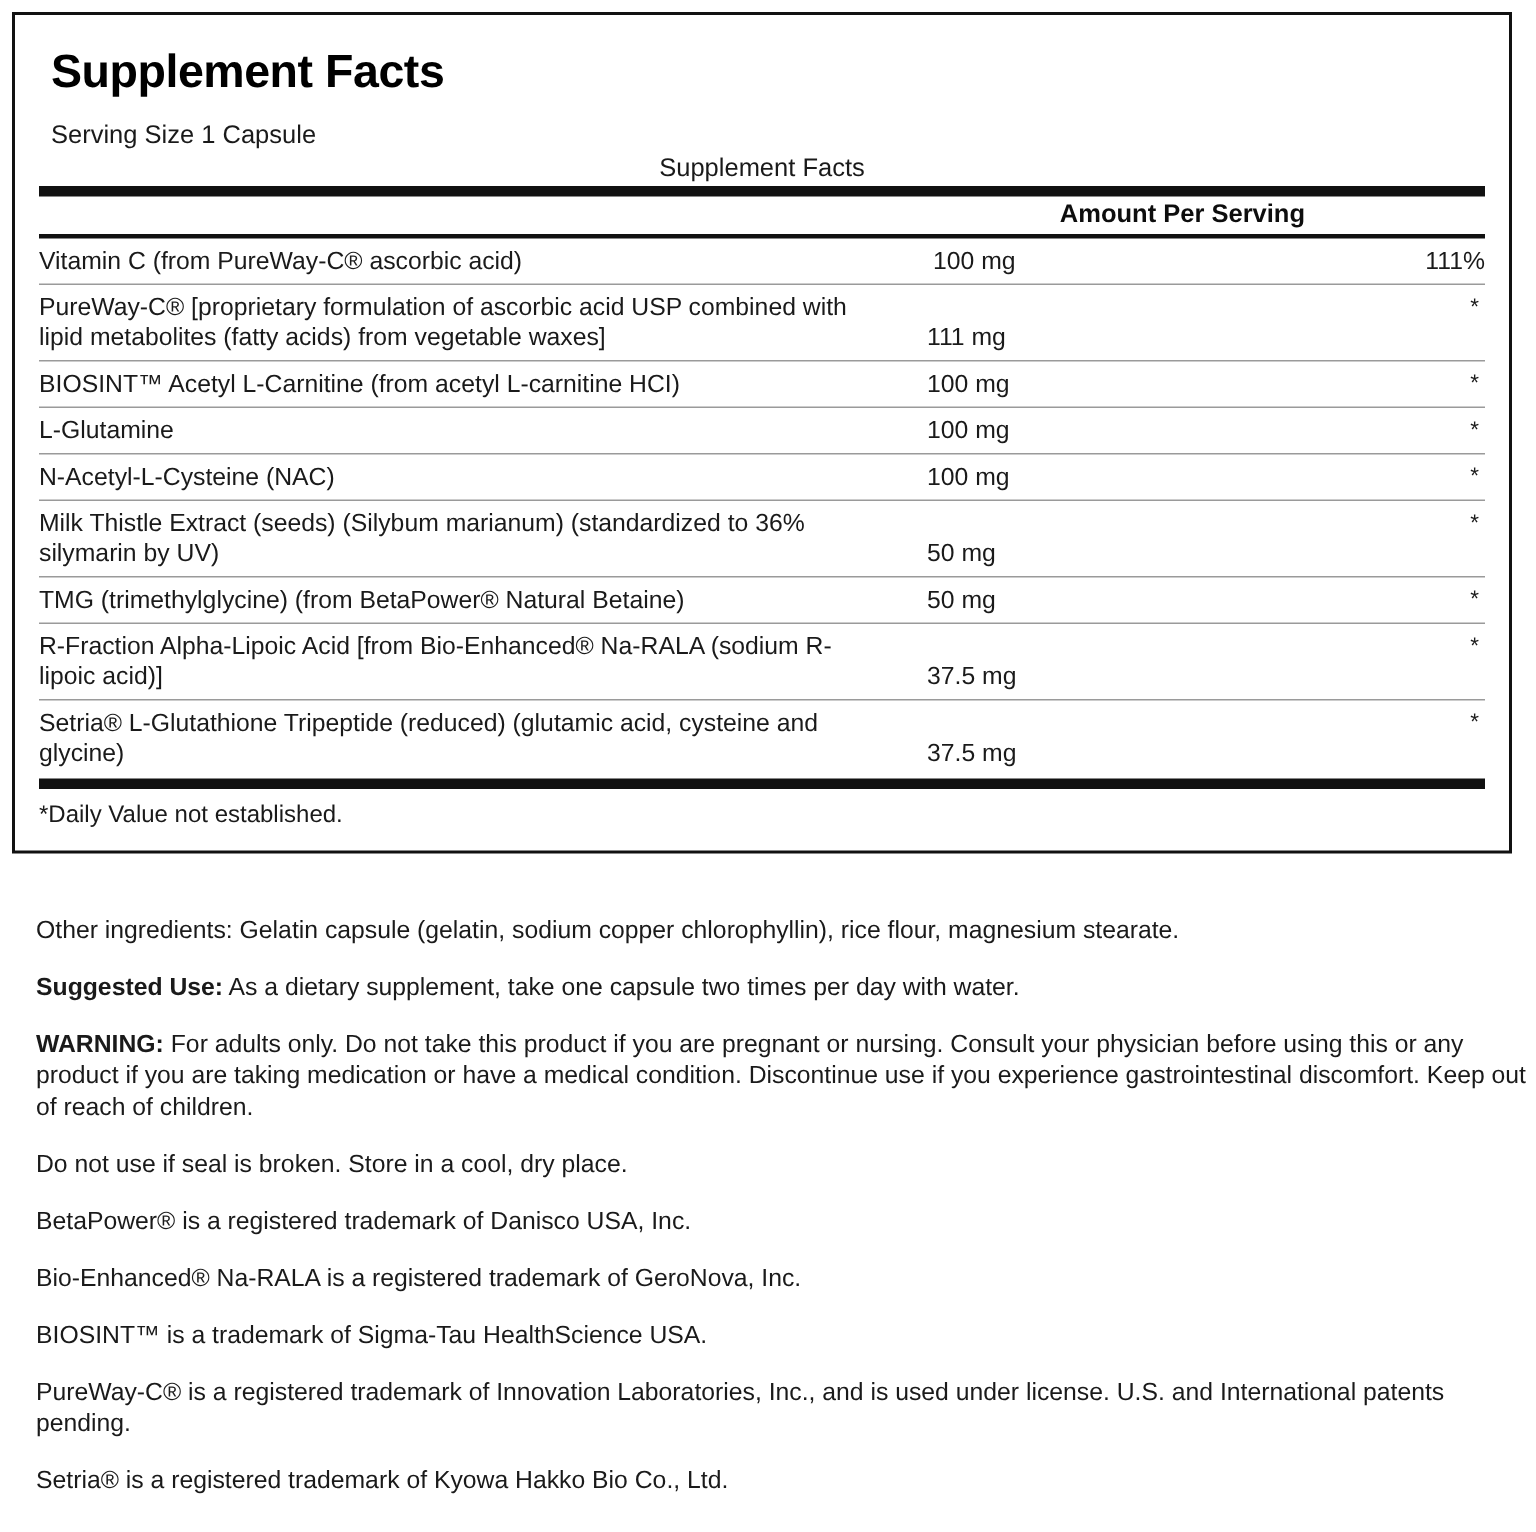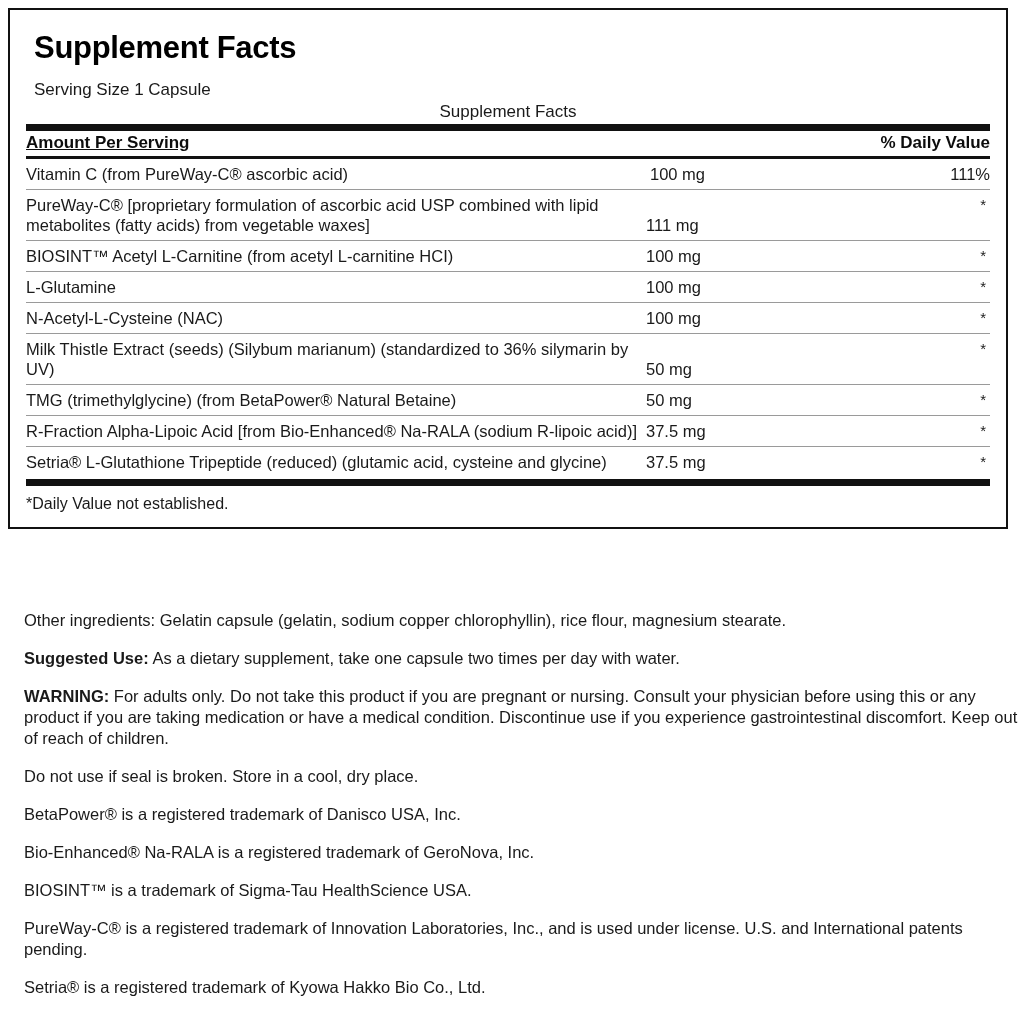--- a/index.html
+++ b/index.html
@@ -69,36 +69,36 @@
 
   .hdr-row {
     display: flex;
     align-items: flex-end;
     font-size: 17px;
     font-weight: bold;
     padding: 2px 0 3px 0;
   }
   .hdr-amount {
     flex: 1 1 auto;
-    text-align: left;
+    text-align: right;
     padding-right: 120px;
-    text-decoration: underline;
   }
   .hdr-dv {
     flex: 0 0 210px;
     text-align: right;
   }
 
   .nutrient-row {
     display: flex;
     align-items: flex-start;
     font-size: 16.5px;
     line-height: 20px;
     padding: 5px 0 5px 0;
     color: #1a1a1a;
+    gap: 28px;
   }
   .n-name {
     flex: 1 1 auto;
     padding-right: 8px;
   }
   .n-amount {
     flex: 0 0 150px;
     text-align: left;
     white-space: nowrap;
     align-self: flex-end;
@@ -146,21 +146,20 @@
     <div class="sf-title">Supplement Facts</div>
 
     <div class="serving-size">Serving Size 1 Capsule</div>
 
     <div class="sf-sub-title">Supplement Facts</div>
 
     <div class="rule-thick"></div>
 
     <div class="hdr-row">
       <div class="hdr-amount">Amount Per Serving</div>
-      <div class="hdr-dv">% Daily Value</div>
     </div>
 
     <div class="rule-medium"></div>
 
     <div class="nutrient-row">
       <div class="n-name">Vitamin C (from PureWay-C® ascorbic acid)</div>
       <div class="n-amount">100 mg</div>
       <div class="n-dv">111%</div>
     </div>
     <div class="rule-thin"></div>

